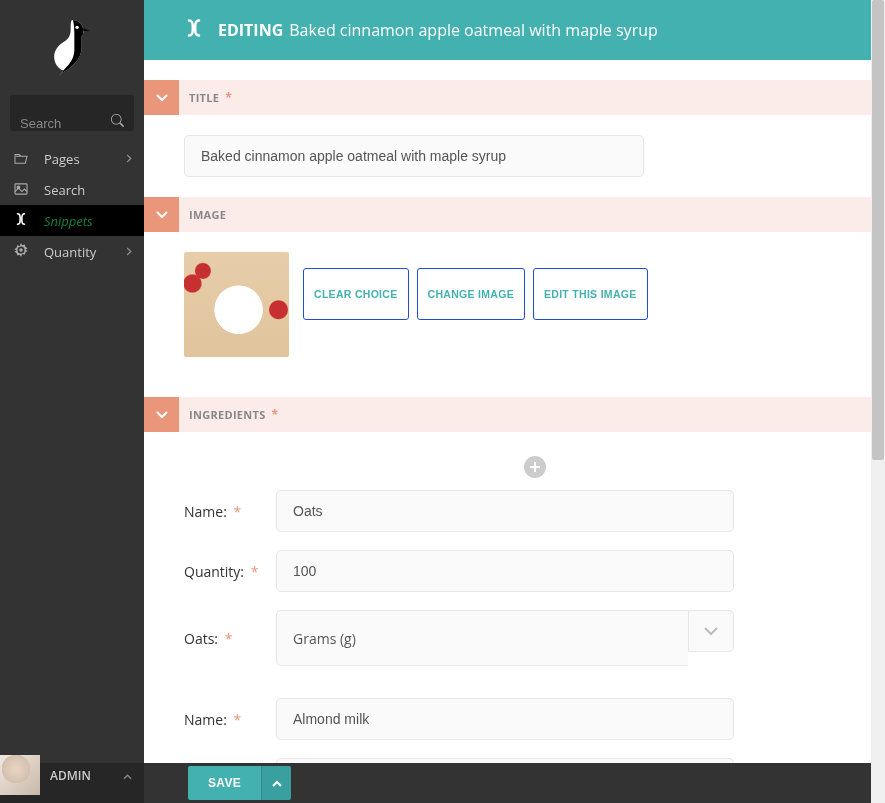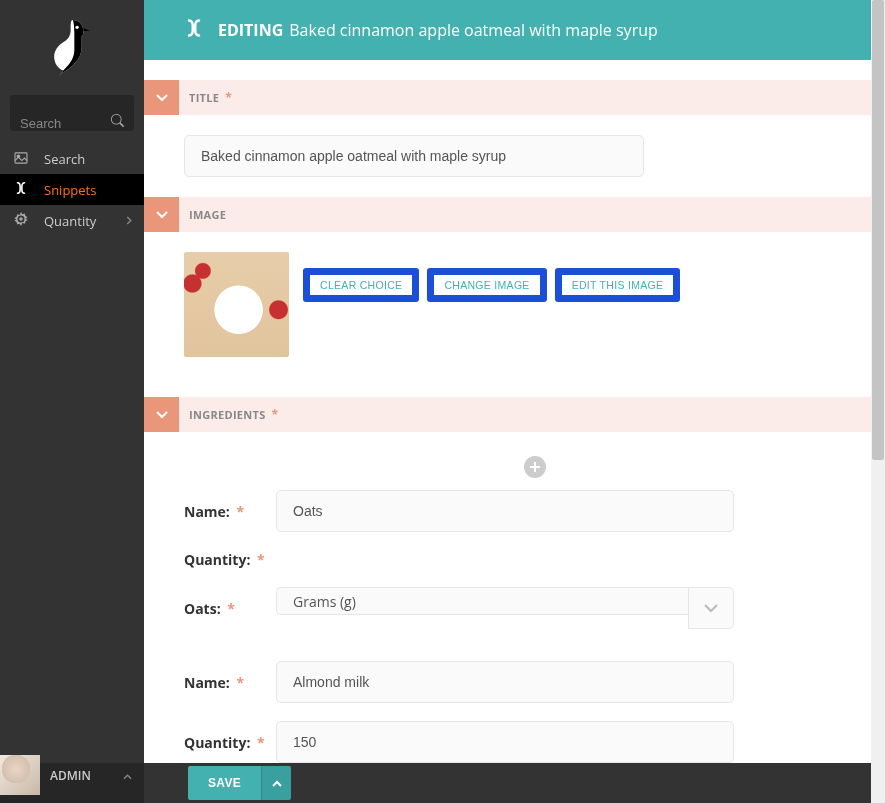--- a/index.html
+++ b/index.html
@@ -7,21 +7,21 @@
 
 
 .sidebar { position: absolute; left: 0; top: 0; width: 144px; height: 803px; background: #333333; display: flex; flex-direction: column; }
 .logo-area { height: 95px; display: flex; align-items: center; justify-content: center; }
 .logo-area svg { width: 55px; height: 65px; }
 .search-box { margin: 0 10px 12px 10px; background: #262626; border-radius: 3px; height: 36px; display: flex; align-items: flex-end; padding: 0 10px; }
 .search-box input { flex: 1; background: transparent; border: none; outline: none; color: #ccc; font-size: 13px; width: 100%; }
 .search-box input::placeholder { color: #888; }
 .search-box .icon { color: #aaa; font-size: 13px; }
 .nav-item { height: 31px; display: flex; align-items: center; padding: 0 14px; color: #ccc; font-size: 13px; cursor: pointer; position: relative; }
-.nav-item.active { background: #000; color: #f97316; }
+.nav-item.active { background: #000; color: #15803d; font-style: italic; }
 .nav-item .icon { width: 20px; margin-right: 10px; font-size: 13px; color: #aaa; }
 .nav-item.active .icon { color: #fff; }
 .nav-item .chevron { position: absolute; right: 12px; color: #888; font-size: 11px; }
 .sidebar-spacer { flex: 1; }
 .user-row { height: 40px; background: #262626; display: flex; align-items: center; padding: 0 12px 16px 0; color: #ccc; font-size: 12px; font-weight: 600; cursor: pointer; }
 .user-row .avatar { width: 40px; height: 40px; margin-right: 10px; background:
   radial-gradient(circle at 40% 35%, #e8d5c5 0%, #d5c0ae 40%, transparent 41%),
   linear-gradient(135deg, #f0e8e0, #c8b8a8); }
 .user-row .chevron { margin-left: auto; color: #888; font-size: 11px; }
 
@@ -43,32 +43,32 @@
 .image-row { display: flex; align-items: flex-start; gap: 14px; }
 .image-thumb { width: 105px; height: 105px; border-radius: 2px; background:
   radial-gradient(circle at 52% 55%, #fff 0%, #fff 30%, transparent 31%),
   radial-gradient(circle at 50% 55%, #e8c0a0 0%, #d4a578 26%, transparent 27%),
   radial-gradient(circle at 18% 18%, #c73030 0%, #c73030 6%, transparent 7%),
   radial-gradient(circle at 8% 30%, #c73030 0%, #c73030 7%, transparent 8%),
   radial-gradient(circle at 90% 55%, #c73030 0%, #c73030 8%, transparent 9%),
   linear-gradient(180deg, #e7cdaa 0%, #e0c49d 100%);
 }
 .image-actions { display: flex; gap: 8px; margin-top: 16px; flex-wrap: wrap; }
-.pill-btn { border: 7px solid #1d4ed8; background: #fff; color: #43b1b0; padding: 4px 10px; border-radius: 3px; font-size: 10.5px; font-weight: 400; cursor: pointer; letter-spacing: 0.3px; }
+.pill-btn { border: 1px solid #1d4ed8; background: #fff; color: #43b1b0; padding: 19px 10px; border-radius: 3px; font-size: 10.5px; font-weight: 700; cursor: pointer; letter-spacing: 0.3px; }
 
 .add-btn-row { display: flex; justify-content: center; padding: 4px 0 12px 0; }
 .add-circle { width: 22px; height: 22px; border-radius: 50%; background: #ccc; color: #fff; display: flex; align-items: center; justify-content: center; font-size: 16px; font-weight: bold; cursor: pointer; }
 
 .field-row { display: flex; align-items: center; margin-bottom: 18px; }
-.field-label { width: 92px; font-size: 14px; font-weight: 700; color: #333; }
+.field-label { width: 92px; font-size: 14px; font-weight: 400; color: #333; }
 .field-label .req { color: #e9967a; margin-left: 3px; }
 .field-input { flex: 0 0 458px; }
 .wide-input { width: 458px; height: 42px; border: 1px solid #e6e6e6; border-radius: 5px; background: #fafafa; padding: 0 16px; font-size: 14px; color: #555; outline: none; }
 .select-wrap { display: flex; width: 458px; }
-.select-main { flex: 1; height: 28px; border: 1px solid #e6e6e6; border-right: none; border-radius: 5px 0 0 5px; background: #fafafa; padding: 0 16px; display: flex; align-items: center; font-size: 14px; color: #555; }
+.select-main { flex: 1; height: 56px; border: 1px solid #e6e6e6; border-right: none; border-radius: 5px 0 0 5px; background: #fafafa; padding: 0 16px; display: flex; align-items: center; font-size: 14px; color: #555; }
 .select-arrow { width: 46px; height: 42px; border: 1px solid #e6e6e6; border-radius: 0 5px 5px 0; background: #fafafa; display: flex; align-items: center; justify-content: center; color: #bbb; cursor: pointer; }
 
 .ingredient-block { margin-bottom: 32px; }
 
 
 .footer { position: absolute; left: 144px; right: 0; bottom: 0; height: 40px; background: #333; display: flex; align-items: center; padding: 0 0 0 44px; margin-top: 48px; }
 .save-btn { background: #43b1b0; color: #fff; border: none; height: 34px; padding: 0 20px; font-size: 12px; font-weight: 700; cursor: pointer; border-radius: 2px 0 0 2px; display: flex; align-items: center; letter-spacing: 0.3px; }
 .save-more { background: #3aa09f; color: #fff; border: none; width: 30px; height: 34px; cursor: pointer; border-radius: 0 2px 2px 0; display: flex; align-items: center; justify-content: center; border-left: 1px solid rgba(0,0,0,0.12); }
 
 
@@ -89,20 +89,33 @@
   </div>
   <div class="search-box">
     <input type="text" placeholder="Search" style="">
     <span class="icon">
       <svg width="13" height="13" viewBox="0 0 16 16" fill="currentColor">
           <path d="M11.742 10.344a6.5 6.5 0 1 0-1.397 1.398l3.85 3.85a1 1 0 0 0 1.415-1.414l-3.868-3.834zM12 6.5a5.5 5.5 0 1 1-11 0 5.5 5.5 0 0 1 11 0z"></path>
         </svg>
     </span>
   </div>
 
+  <div class="nav-item">
+    <span class="icon">
+      <svg width="14" height="12" viewBox="0 0 16 14" fill="currentColor">
+          <path d="M1 3 L6 3 L8 5 L15 5 L13 13 L1 13 Z M1 3 L1 13 M2 5 L14 5" stroke="currentColor" stroke-width="1.2" fill="none"></path>
+        </svg>
+    </span>
+    <span>Pages</span>
+    <span class="chevron">
+      <svg width="6" height="9" viewBox="0 0 6 10" fill="currentColor">
+          <path d="M1 1 L5 5 L1 9" stroke="currentColor" stroke-width="1.5" fill="none"></path>
+        </svg>
+    </span>
+  </div>
 
   <div class="nav-item">
     <span class="icon">
       <svg width="14" height="12" viewBox="0 0 16 14" fill="none" stroke="currentColor" stroke-width="1.3">
           <rect x="1" y="1" width="14" height="12" rx="1"></rect>
           <circle cx="5" cy="5" r="1.5" fill="currentColor"></circle>
           <path d="M1 10 L5 6 L9 10 L12 7 L15 10"></path>
         </svg>
     </span>
     <span>Search</span>
@@ -214,20 +227,21 @@
       </div>
     </div>
 
     <div class="ingredient-block">
       <div class="field-row">
         <div class="field-label"><span>Name:</span> <span class="req">*</span></div>
         <div class="field-input"><input class="wide-input" type="text" value="Oats" style=""></div>
       </div>
       <div class="field-row">
         <div class="field-label"><span>Quantity:</span> <span class="req">*</span></div>
+        <div class="field-input"><input class="wide-input" type="text" value="100" style=""></div>
       </div>
       <div class="field-row">
         <div class="field-label"><span>Oats:</span> <span class="req">*</span></div>
         <div class="field-input">
           <div class="select-wrap">
             <div class="select-main">Grams (g)</div>
             <div class="select-arrow">
               <svg width="14" height="9" viewBox="0 0 14 9">
                   <path d="M1 1 L7 7 L13 1" stroke="#bbb" stroke-width="2" fill="none"></path>
                 </svg>

